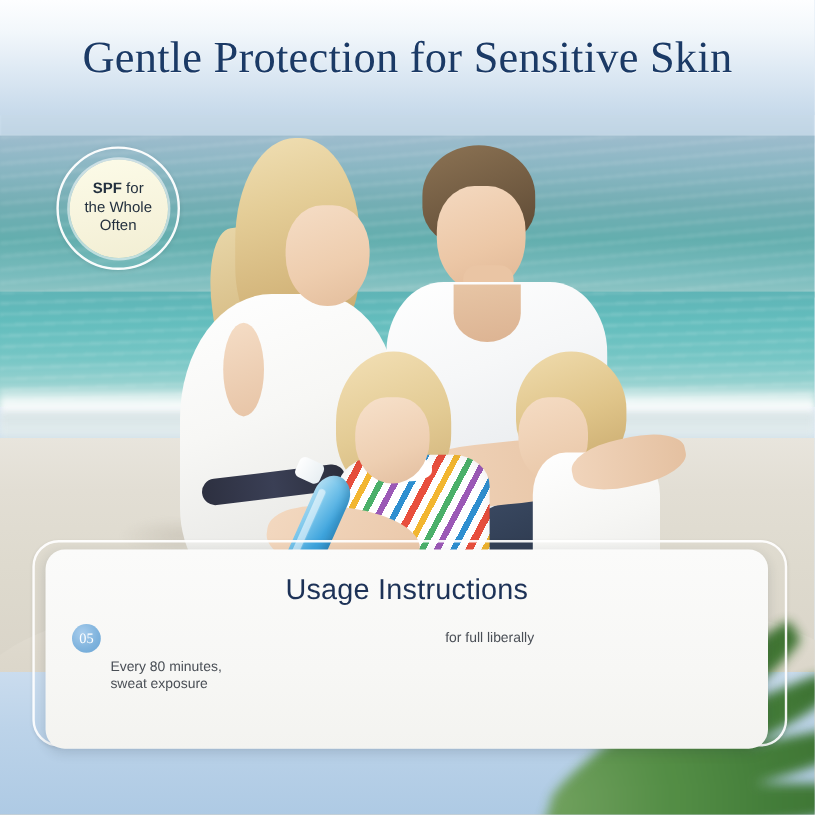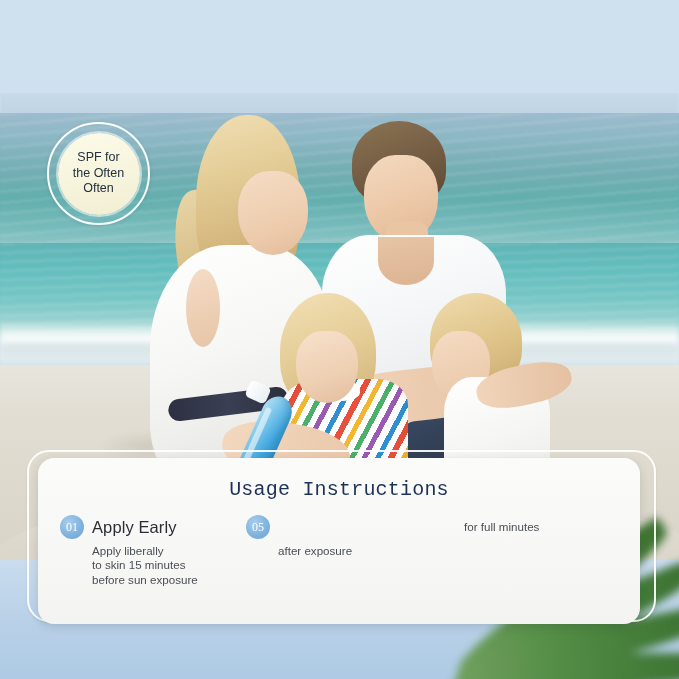--- a/index.html
+++ b/index.html
@@ -158,22 +158,22 @@
   
   .panel-outline{position:absolute;left:27px;top:450px;width:625px;height:168px;
     border:2px solid rgba(255,255,255,.92);border-radius:22px;z-index:6;
     box-shadow:0 1px 3px rgba(0,0,0,.08);}
   .panel{position:absolute;left:38px;top:458px;width:602px;height:166px;
     background:linear-gradient(180deg,#fbfbfa 0%,#f7f7f5 60%,#f3f3f0 100%);
     border-radius:16px;z-index:7;
     box-shadow:0 3px 10px rgba(40,50,60,.16);}
 
   .panel-title{
-    text-align:center;font-family:Liberation Mono, monospace;
-    font-size:20px;color:#1d3257;margin-top:20px;letter-spacing:.2px;
+    text-align:center;font-family:Liberation Sans, sans-serif;
+    font-size:24px;color:#1d3257;margin-top:20px;letter-spacing:.2px;
   }
 
   .steps{display:flex;margin-top:14px;padding:0 22px;}
   .step{flex:1;padding-right:10px;}
   .step-head{display:flex;align-items:center;gap:8px;}
   .step-num{
     width:24px;height:24px;border-radius:50%;flex:0 0 24px;
     background:radial-gradient(circle at 36% 32%,#a8cded 0%,#7fb3dd 58%,#6aa5d6 100%);
     color:#ffffff;font-family:"Liberation Serif",serif;font-size:12px;
     display:flex;align-items:center;justify-content:center;line-height:1;
@@ -188,21 +188,21 @@
     display:flex;align-items:center;justify-content:center;
     box-shadow:0 1px 4px rgba(0,0,0,.10);
   }
   .spf-inner{
     width:82px;height:82px;border-radius:50%;
     background:linear-gradient(170deg,#fcfbe8 0%,#f7f4dd 55%,#f2eed3 100%);
     display:flex;align-items:center;justify-content:center;text-align:center;
     box-shadow:0 0 0 2px rgba(255,255,255,.55);
   }
   .spf-text{font-size:12.5px;line-height:15.5px;color:#23303e;}
-  .spf-text b{font-weight:normal;text-align:center;}
+  .spf-text b{font-weight:bold;text-align:center;}
 </style>
 </head>
 <body>
 
 <div id="canvas">
 
   <div class="photo">
     <div class="ph-haze"></div>
     <div class="ph-ocean"></div>
     <div class="ph-shallow"></div>
@@ -252,60 +252,53 @@
   <div class="lower-sky"></div>
   <div class="palm">
     <div class="frond" style="transform:rotate(-34deg)"></div>
     <div class="frond" style="transform:rotate(-22deg)"></div>
     <div class="frond" style="transform:rotate(-11deg)"></div>
     <div class="frond" style="transform:rotate(0deg)"></div>
     <div class="frond" style="transform:rotate(11deg)"></div>
     <div class="frond" style="transform:rotate(22deg)"></div>
   </div>
 
+  <div class="header">
+    <div class="header-title">Gentle Protection for Sensitive Skin</div>
+  </div>
 
   <div class="spf-badge">
     <div class="spf-inner">
       <div class="spf-text">
         <b>SPF</b><span> for</span><br>
-        <span>the Often</span><br>
+        <span>the Whole</span><br>
         <span>Often</span>
       </div>
     </div>
   </div>
 
   <div class="panel-outline"></div>
   <div class="panel">
     <div class="panel-title">Usage Instructions</div>
 
     <div class="steps">
 
-      <div class="step">
-        <div class="step-head">
-          <div class="step-num">01</div>
-          <div class="step-title">Apply Early</div>
-        </div>
-        <div class="step-body">
-          <div>Apply liberally</div>
-          <div>to skin 15 minutes</div>
-          <div>before sun exposure</div>
-        </div>
-      </div>
 
       <div class="step">
         <div class="step-head">
           <div class="step-num">05</div>
         </div>
         <div class="step-body">
-          <div>after exposure</div>
+          <div>Every 80 minutes,</div>
+          <div>sweat exposure</div>
         </div>
       </div>
 
       <div class="step">
         <div class="step-body">
-          <div>for full minutes</div>
+          <div>for full liberally</div>
         </div>
       </div>
 
     </div>
   </div>
 
 </div>
 
 </body></html>

